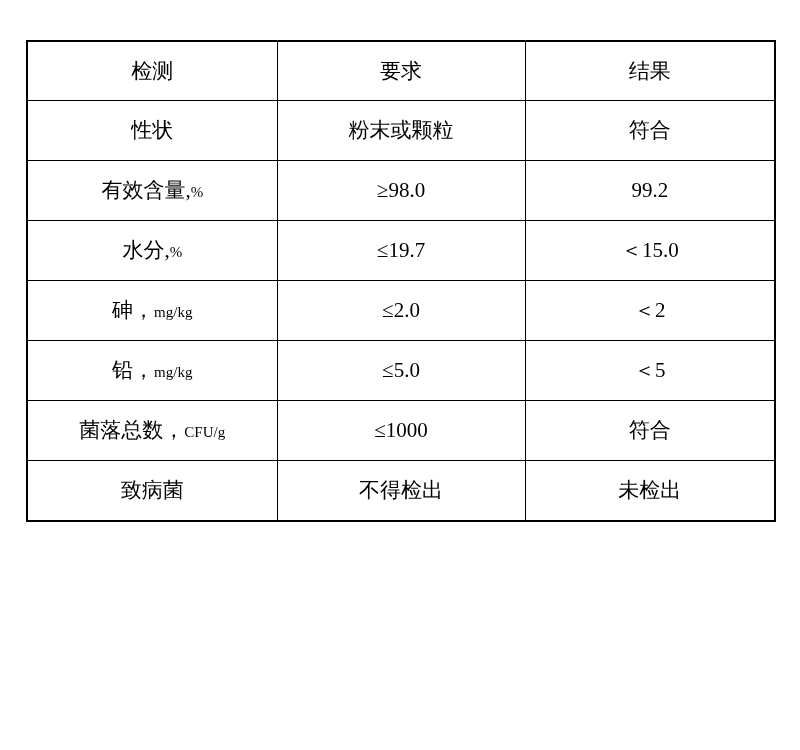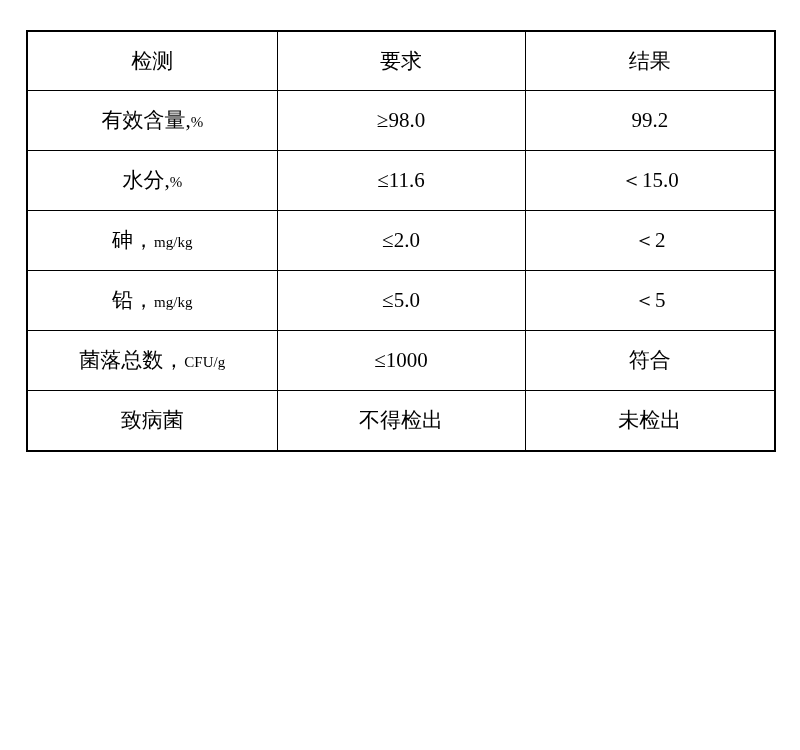--- a/index.html
+++ b/index.html
@@ -12,21 +12,21 @@
     height: 750px;
     font-family: "Liberation Serif", "DejaVu Serif", serif;
     color: #000000;
     overflow: hidden;
   }
   #sheet {
     position: relative;
     width: 800px;
     height: 750px;
     box-sizing: border-box;
-    padding: 30px 26px 0 26px;
+    padding: 40px 26px 0 26px;
   }
   table.spec {
     width: 748px;
     border-collapse: collapse;
     table-layout: fixed;
     border: 2px solid #000;
   }
   table.spec col.c1 { width: 250px; }
   table.spec col.c2 { width: 248px; }
   table.spec col.c3 { width: 250px; }
@@ -58,27 +58,32 @@
         <col class="c3">
     </colgroup>
     <tbody>
       <tr class="header">
         <td>检测</td>
         <td>要求</td>
         <td>结果</td>
       </tr>
 
       <tr>
+        <td><span>性状</span><span class="unit"></span></td>
+        <td>粉末或颗粒</td>
+        <td>符合</td>
+      </tr>
+      <tr>
         <td><span>有效含量,</span><span class="unit">%</span></td>
         <td>≥98.0</td>
         <td>99.2</td>
       </tr>
       <tr>
         <td><span>水分,</span><span class="unit">%</span></td>
-        <td>≤11.6</td>
+        <td>≤19.7</td>
         <td>＜15.0</td>
       </tr>
       <tr>
         <td><span>砷，</span><span class="unit">mg/kg</span></td>
         <td>≤2.0</td>
         <td>＜2</td>
       </tr>
       <tr>
         <td><span>铅，</span><span class="unit">mg/kg</span></td>
         <td>≤5.0</td>

